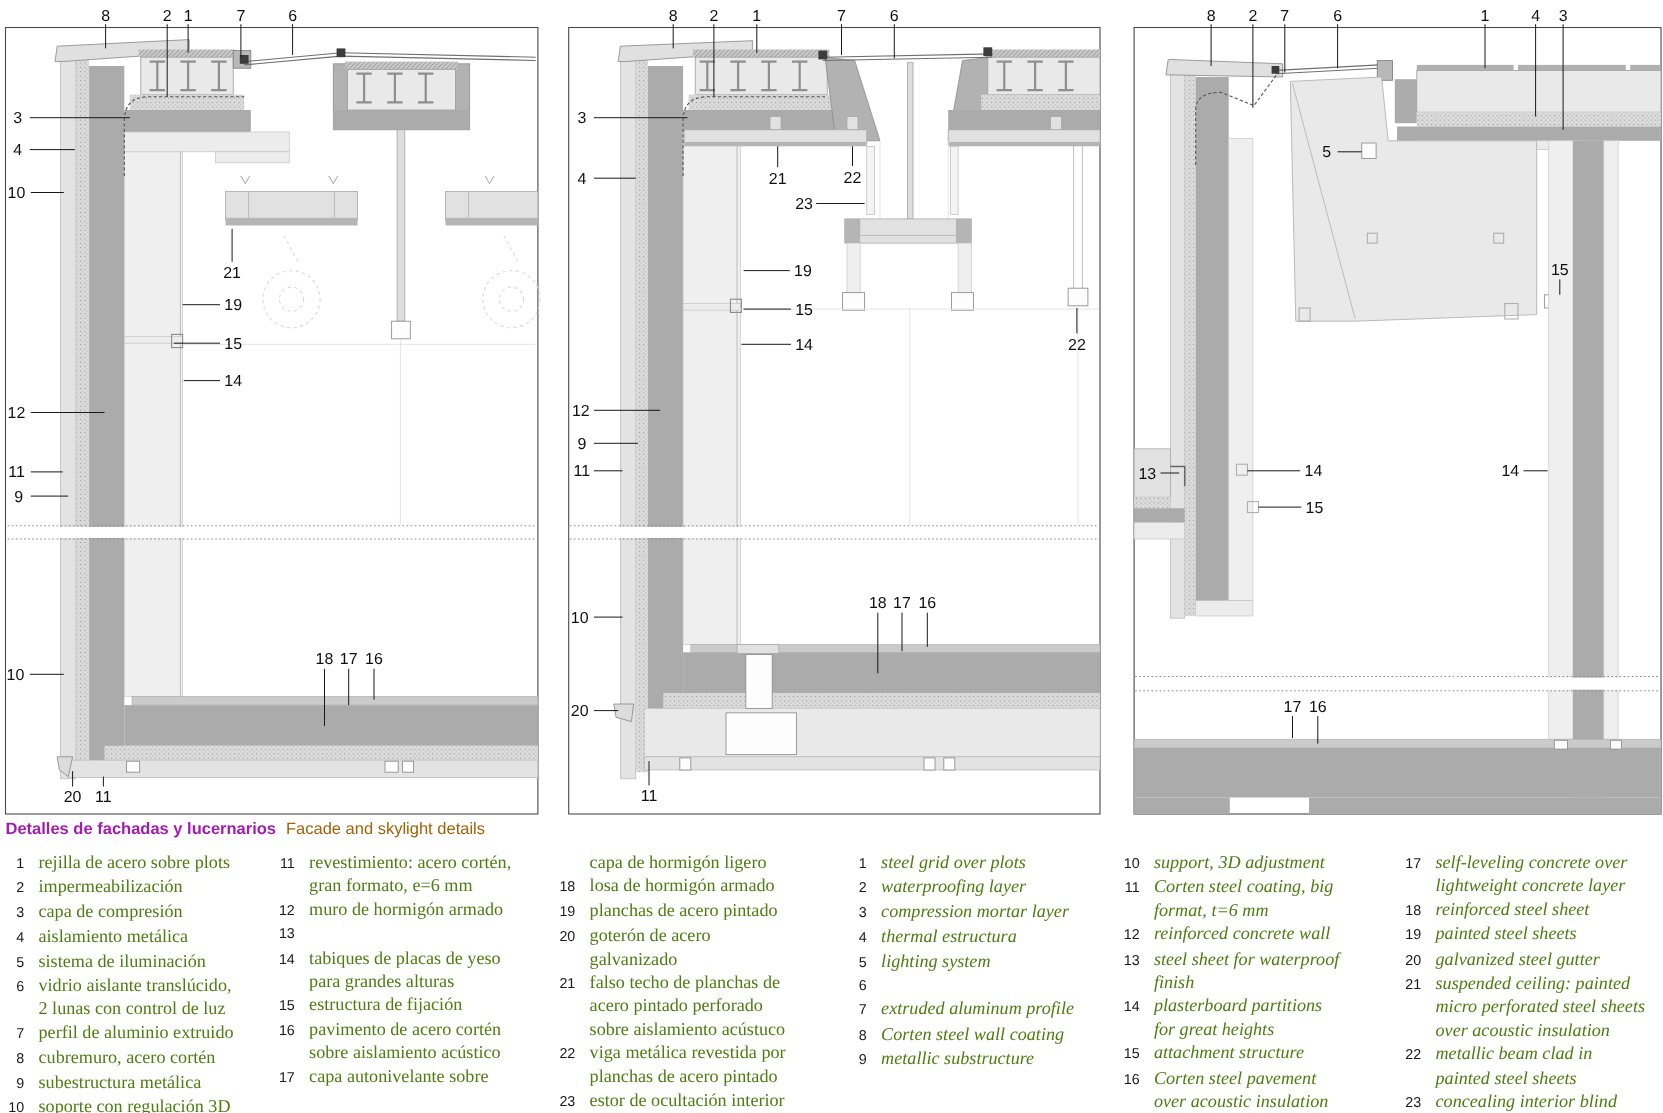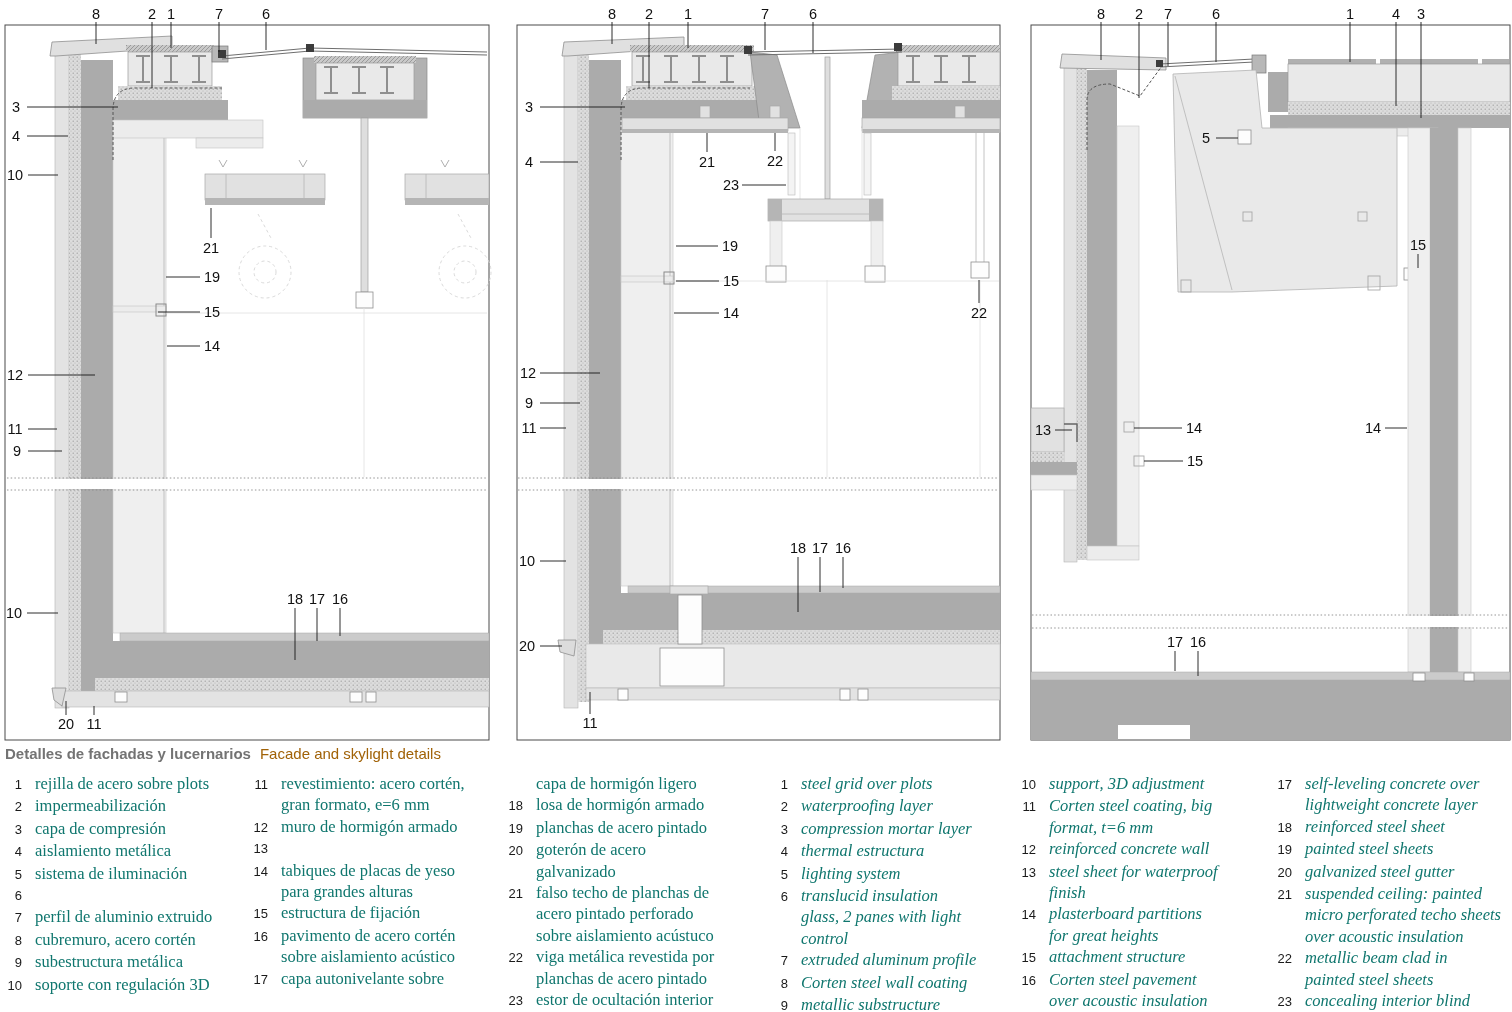--- a/index.html
+++ b/index.html
@@ -34,26 +34,26 @@
   .wp{fill:none;stroke:#555;stroke-width:1;stroke-dasharray:3 2}
   .wp2{fill:none;stroke:#666;stroke-width:1.4}
   .hang{fill:none;stroke:#9a9a9a;stroke-width:.8}
   .dashc{fill:none;stroke:#dadada;stroke-width:1;stroke-dasharray:3 3}
   .faint{stroke:#e0e0e0;stroke-width:.8}
   .brk{stroke:#8a8a8a;stroke-width:.9;stroke-dasharray:1.5 2.2}
   .leader{stroke:#161616;stroke-width:.9;fill:none}
   .co{font-family:"Liberation Sans",sans-serif;font-size:14.5px;fill:#101010;text-anchor:middle}
   
   .title-bar{position:absolute;left:5px;top:745px;font-size:15px;white-space:nowrap;}
-  .title-es{color:#737373;font-weight:700;}
+  .title-es{color:#a21caf;font-weight:700;}
   .title-en{color:#a16207;font-weight:400;margin-left:9px;}
   .lg-col{position:absolute;top:773px;width:246px;}
   .lg-row{display:flex;align-items:baseline;}
   .lg-num{width:20px;min-width:20px;text-align:right;font-size:13px;color:#1a1a1a;margin-right:13px;line-height:21.4px;}
-  .lg-txt{font-family:"Liberation Serif",serif;font-size:16.5px;line-height:21.4px;color:#0f766e;}
+  .lg-txt{font-family:"Liberation Serif",serif;font-size:16.5px;line-height:21.4px;color:#4d7c0f;}
   .en .lg-txt{font-style:italic;}
 </style>
 </head>
 <body>
 
 <svg id="drawing" width="1512" height="745" viewBox="0 0 1512 745">
   <defs>
     <pattern id="dots" width="4" height="4" patternUnits="userSpaceOnUse">
       <rect width="4" height="4" fill="#dcdcdc"></rect>
       <circle cx="1.2" cy="1.2" r="0.65" fill="#9a9a9a"></circle>
@@ -445,20 +445,24 @@
       </div>
     </div>
     <div class="lg-row">
       <span class="lg-num">5</span>
       <div class="lg-txt">
         <div>sistema de iluminación</div>
       </div>
     </div>
     <div class="lg-row">
       <span class="lg-num">6</span>
+      <div class="lg-txt">
+        <div>vidrio aislante translúcido,</div>
+        <div>2 lunas con control de luz</div>
+      </div>
     </div>
     <div class="lg-row">
       <span class="lg-num">7</span>
       <div class="lg-txt">
         <div>perfil de aluminio extruido</div>
       </div>
     </div>
     <div class="lg-row">
       <span class="lg-num">8</span>
       <div class="lg-txt">
@@ -596,25 +600,20 @@
       </div>
     </div>
     <div class="lg-row">
       <span class="lg-num">5</span>
       <div class="lg-txt">
         <div>lighting system</div>
       </div>
     </div>
     <div class="lg-row">
       <span class="lg-num">6</span>
-      <div class="lg-txt">
-        <div>translucid insulation</div>
-        <div>glass, 2 panes with light</div>
-        <div>control</div>
-      </div>
     </div>
     <div class="lg-row">
       <span class="lg-num">7</span>
       <div class="lg-txt">
         <div>extruded aluminum profile</div>
       </div>
     </div>
     <div class="lg-row">
       <span class="lg-num">8</span>
       <div class="lg-txt">
@@ -699,21 +698,21 @@
     <div class="lg-row">
       <span class="lg-num">20</span>
       <div class="lg-txt">
         <div>galvanized steel gutter</div>
       </div>
     </div>
     <div class="lg-row">
       <span class="lg-num">21</span>
       <div class="lg-txt">
         <div>suspended ceiling: painted</div>
-        <div>micro perforated techo sheets</div>
+        <div>micro perforated steel sheets</div>
         <div>over acoustic insulation</div>
       </div>
     </div>
     <div class="lg-row">
       <span class="lg-num">22</span>
       <div class="lg-txt">
         <div>metallic beam clad in</div>
         <div>painted steel sheets</div>
       </div>
     </div>

